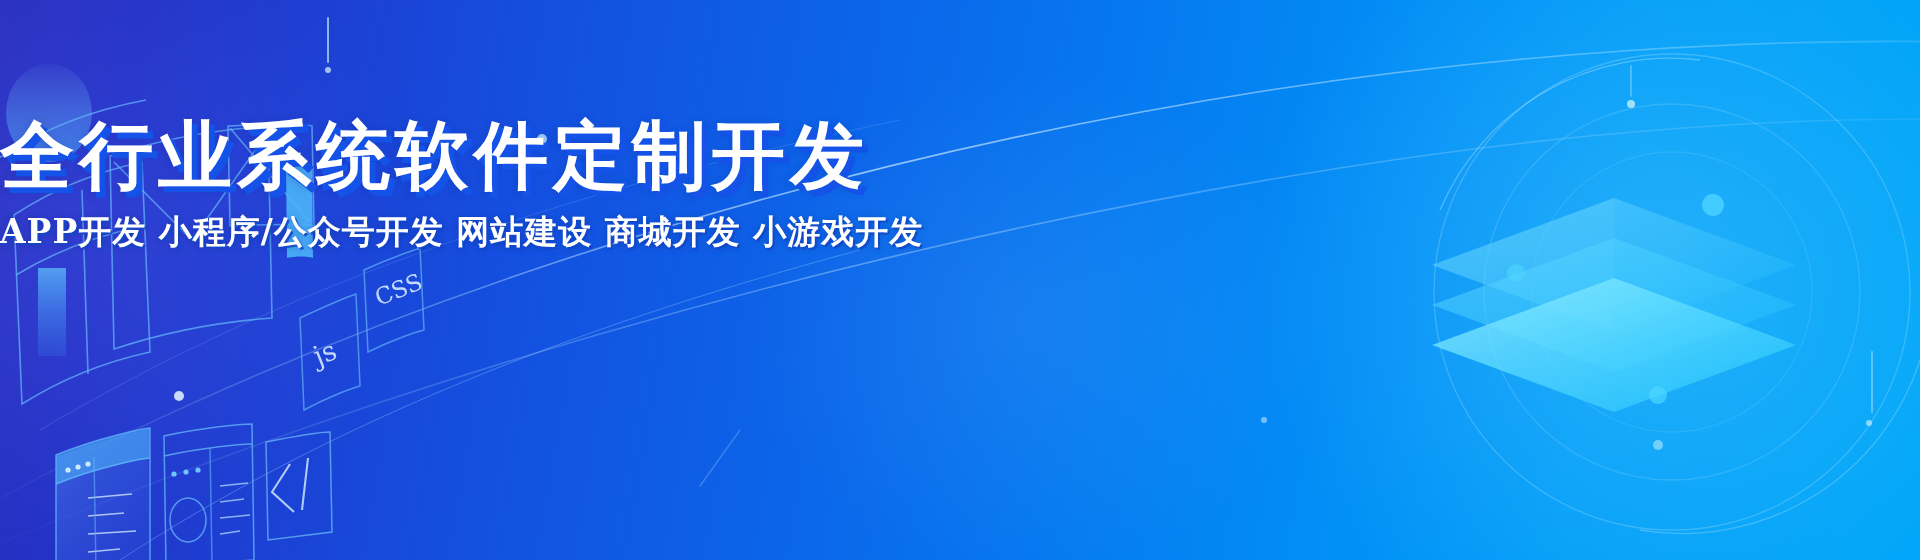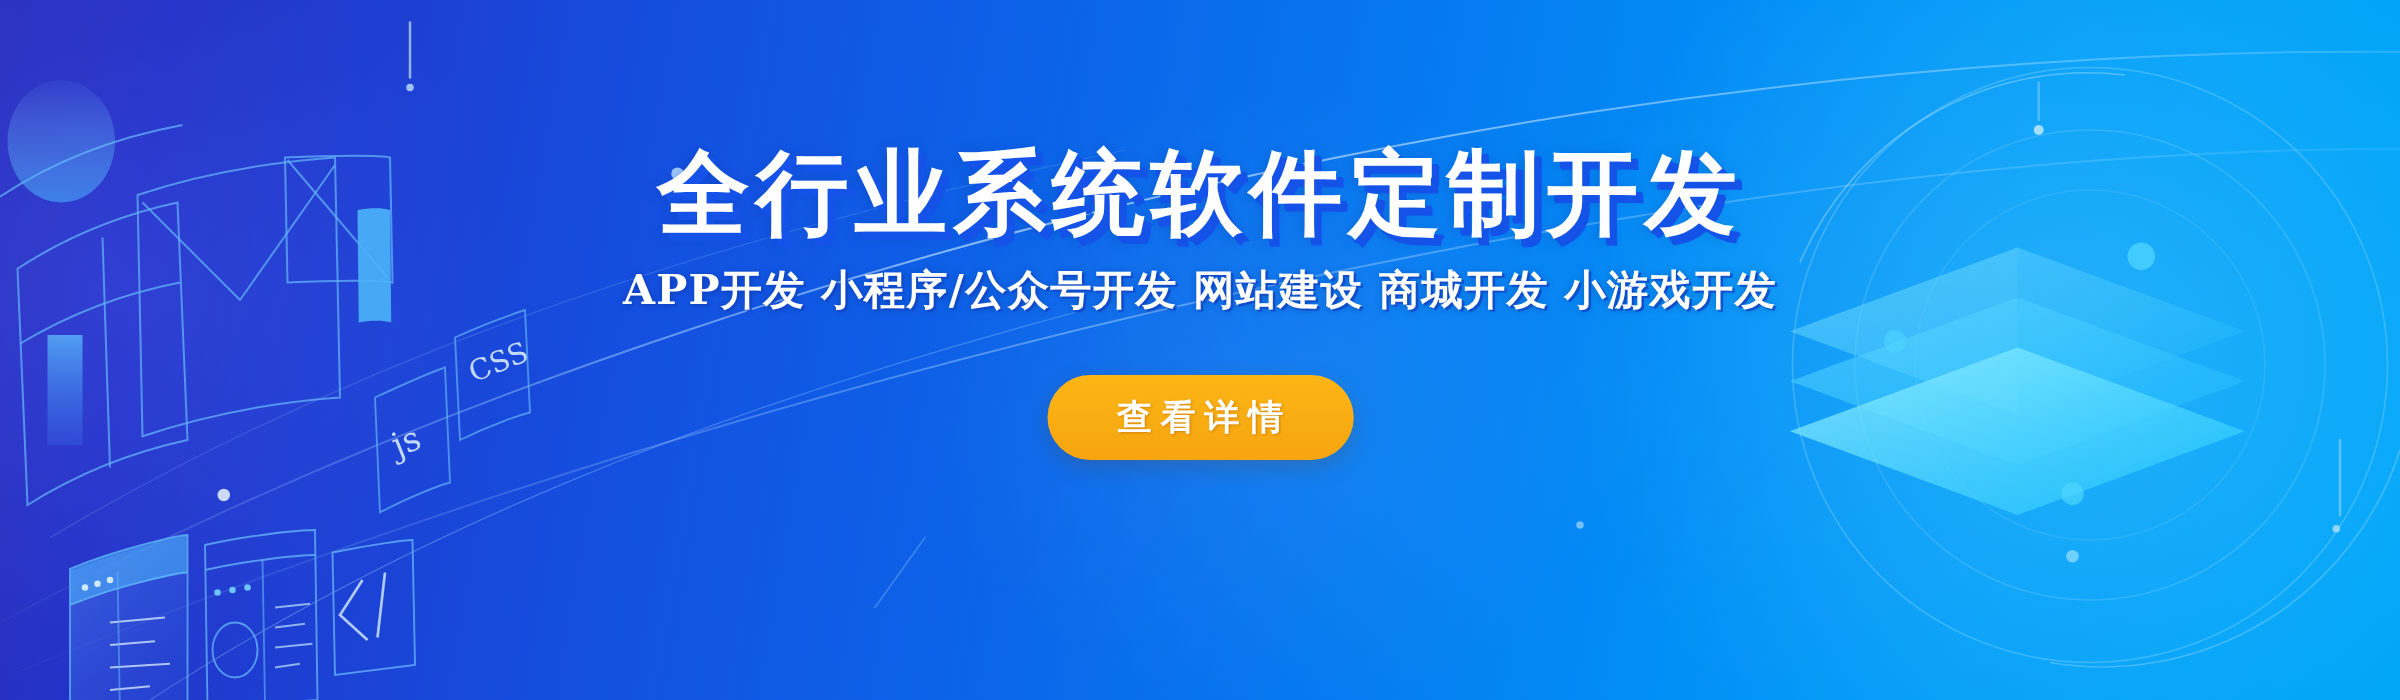--- a/index.html
+++ b/index.html
@@ -24,21 +24,21 @@
     background:radial-gradient(circle, rgba(90,110,255,.22) 0%, rgba(90,110,255,0) 65%); }
   .glow-c{ left:720px; top:60px; width:620px; height:520px;
     background:radial-gradient(ellipse, rgba(140,200,255,.12) 0%, rgba(140,200,255,0) 68%); }
 
   
   .deco{ position:absolute; inset:0; width:1920px; height:560px; pointer-events:none; }
 
   
   .content{
     position:absolute; left:0; right:0; top:0; bottom:0;
-    display:flex; flex-direction:column; align-items:center;
+    display:flex; flex-direction:column; align-items:flex-start;
     padding-top:118px;
   }
 
   .title{
     font-family:"DejaVu Sans", sans-serif;
     font-size:74px; font-weight:bold; color:#ffffff;
     letter-spacing:5px; line-height:1;
     text-shadow:
       5px 5px 0 #1452e8,
       6px 6px 0 #1452e8,
@@ -223,15 +223,14 @@
       <line x1="1631" y1="66" x2="1631" y2="96" stroke="#bfe6ff" stroke-opacity=".35" stroke-width="2"></line>
       <line x1="740" y1="430" x2="700" y2="486" stroke="#bfe6ff" stroke-opacity=".25" stroke-width="1.4"></line>
     </g>
   </svg>
 
   <div class="content">
     <h1 class="title">全行业系统软件定制开发</h1>
 
     <p class="subtitle">APP开发 小程序/公众号开发 网站建设 商城开发 小游戏开发</p>
 
-    <button class="cta">查看详情</button>
   </div>
 </div>
 
 </body></html>

